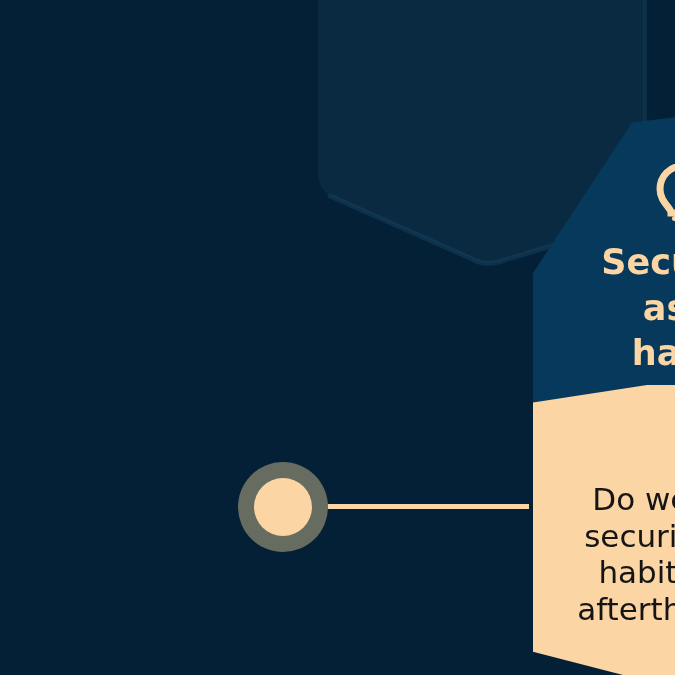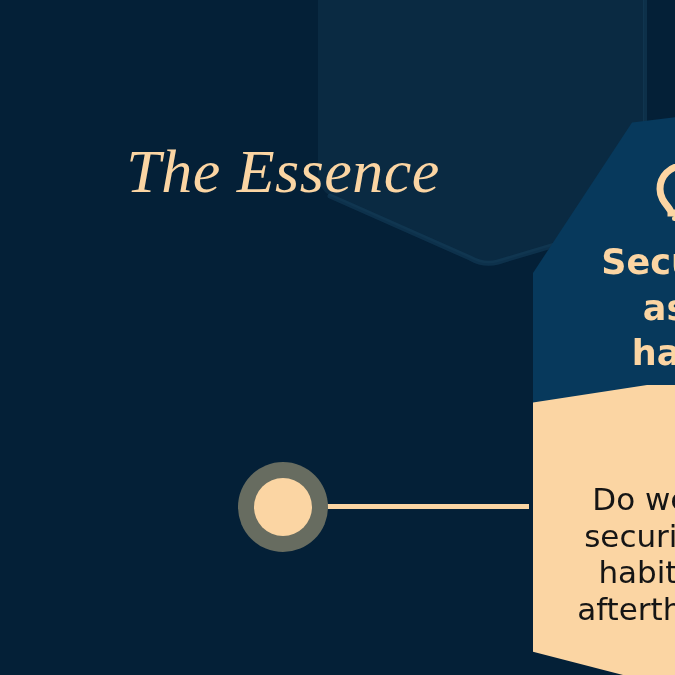--- a/index.html
+++ b/index.html
@@ -149,21 +149,20 @@
   <svg id="bg-shapes" viewBox="0 0 675 675" xmlns="http://www.w3.org/2000/svg" aria-hidden="true">
 
     <path d="M 336 -60 L 620 -60 Q 644 -60 644 -36 L 644 196 Q 644 212 632 222 L 498 262 Q 484 266 470 258 L 330 196 Q 318 188 318 174 L 318 -36 Q 318 -60 336 -60 Z" fill="#0a2a42"></path>
 
     <path d="M 330 196 L 470 258 Q 484 266 498 262 L 632 222" fill="none" stroke="#16405c" stroke-width="5" stroke-linecap="round" opacity="0.55"></path>
 
     <path d="M 645 -30 L 645 168" fill="none" stroke="#16405c" stroke-width="4" opacity="0.5"></path>
   </svg>
 
   <div class="title-block">
-    <span class="title-line">The Essence</span>
   </div>
 
   <div class="connector-line"></div>
   <div class="node">
     <div class="node-inner"></div>
   </div>
 
   <div class="card-blue">
     <div class="card-blue-content">
       <svg class="card-icon" viewBox="0 0 56 62" xmlns="http://www.w3.org/2000/svg" aria-hidden="true">

